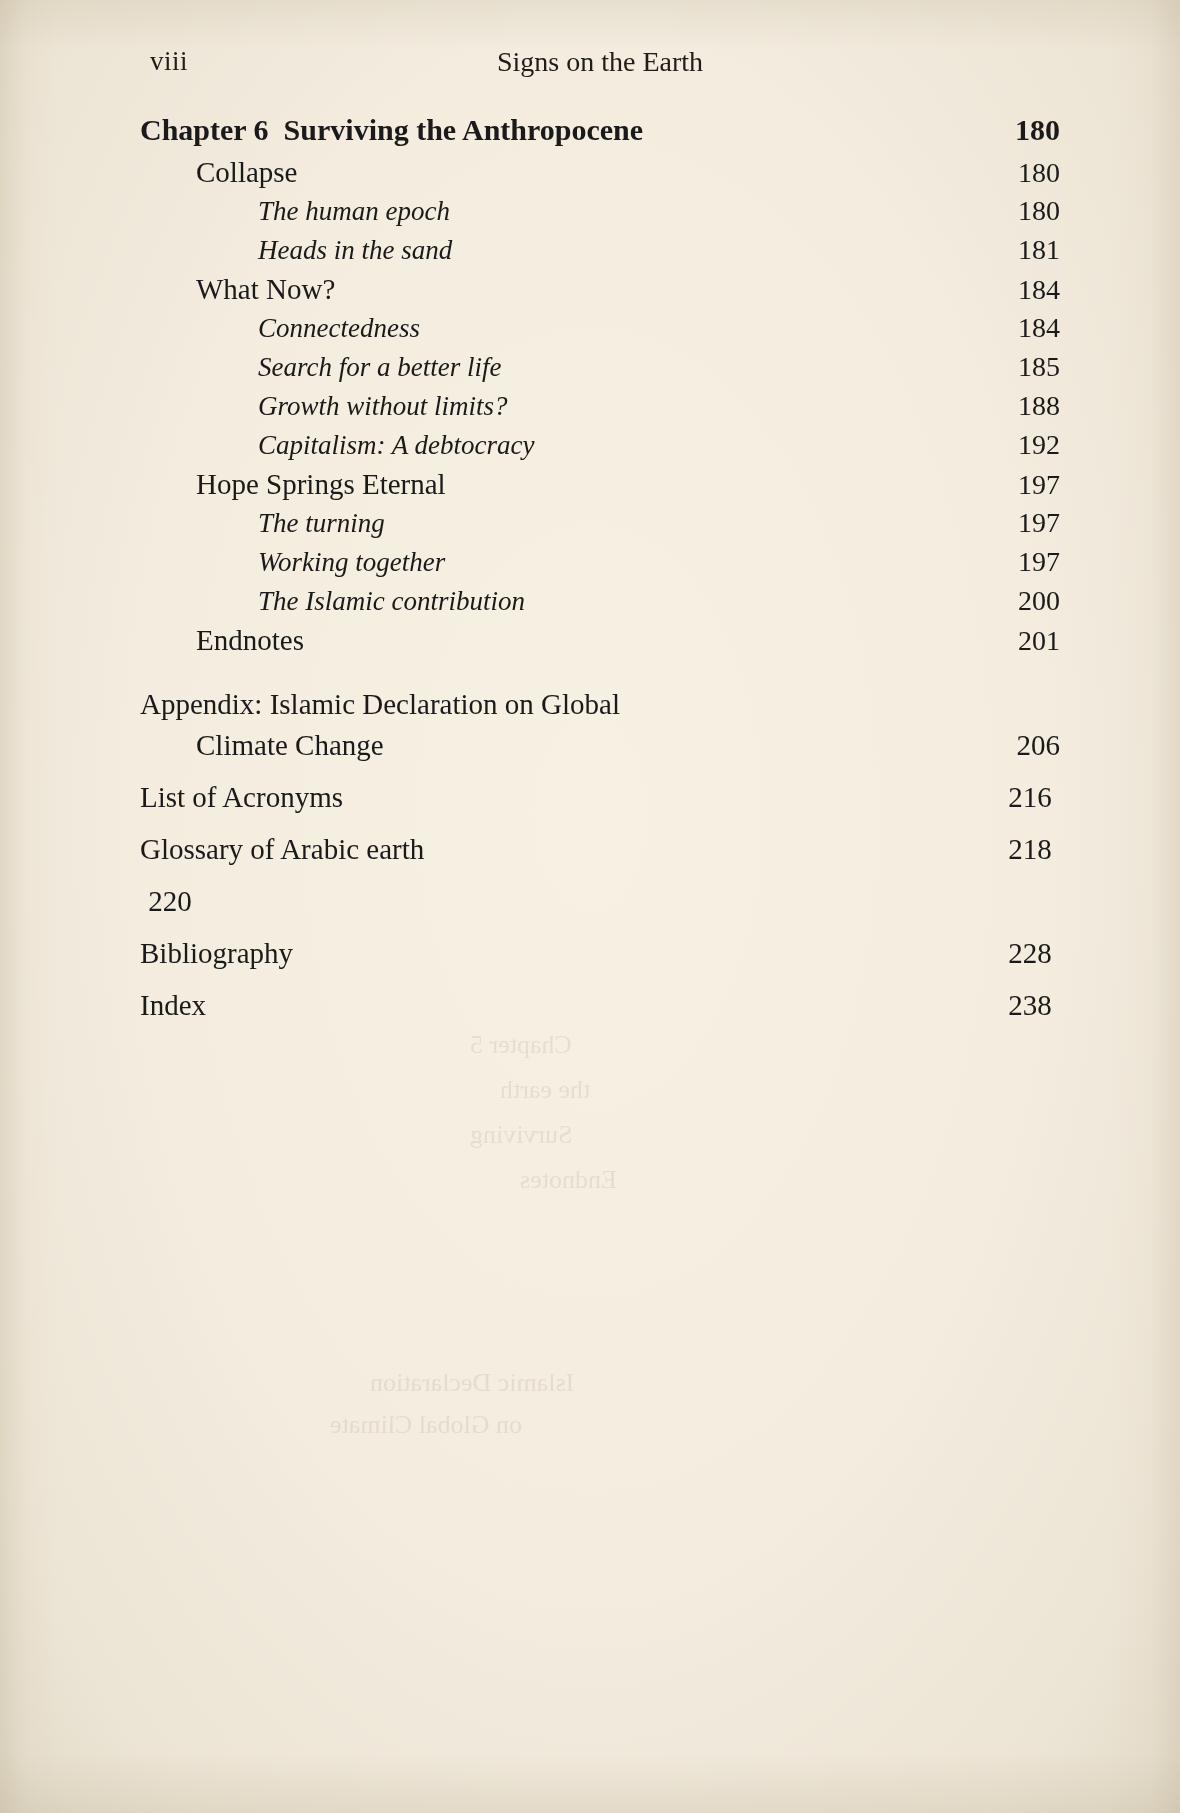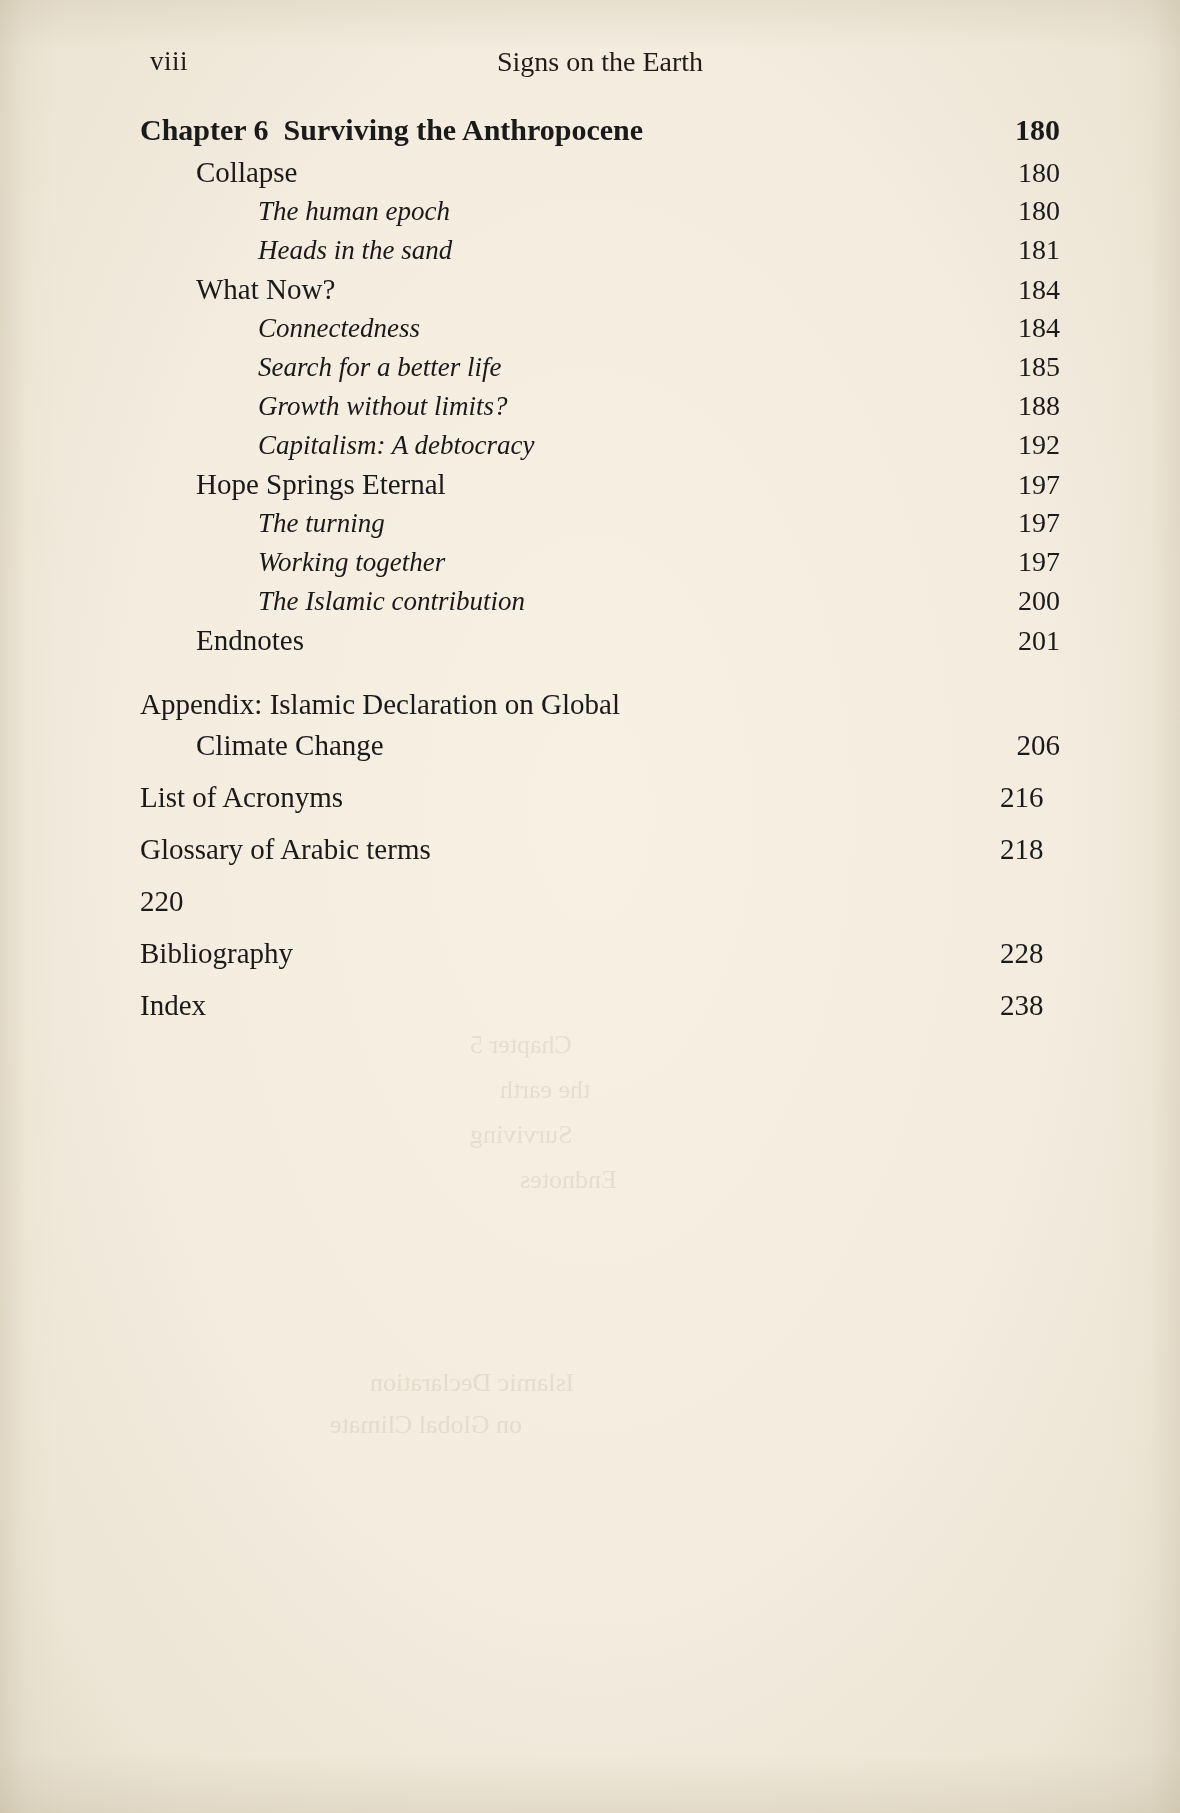--- a/index.html
+++ b/index.html
@@ -129,21 +129,21 @@
   }
   .bm-row {
     display: flex;
     align-items: baseline;
     justify-content: space-between;
     font-size: 29px;
     margin-bottom: 19px;
   }
   .bm-row .pageno {
     flex: 0 0 auto;
-    text-align: left;
+    text-align: center;
     min-width: 60px;
   }
   .bm-appendix {
     font-size: 29px;
     margin-bottom: 19px;
   }
   .bm-appendix .line1 {
     display: block;
     padding-left: 0px;
   }
@@ -274,21 +274,21 @@
         <span class="pageno">206</span>
       </span>
     </div>
 
     <div class="bm-row">
       <span class="label">List of Acronyms</span>
       <span class="pageno">216</span>
     </div>
 
     <div class="bm-row">
-      <span class="label">Glossary of Arabic terms</span>
+      <span class="label">Glossary of Arabic earth</span>
       <span class="pageno">218</span>
     </div>
 
     <div class="bm-row">
       <span class="pageno">220</span>
     </div>
 
     <div class="bm-row">
       <span class="label">Bibliography</span>
       <span class="pageno">228</span>

